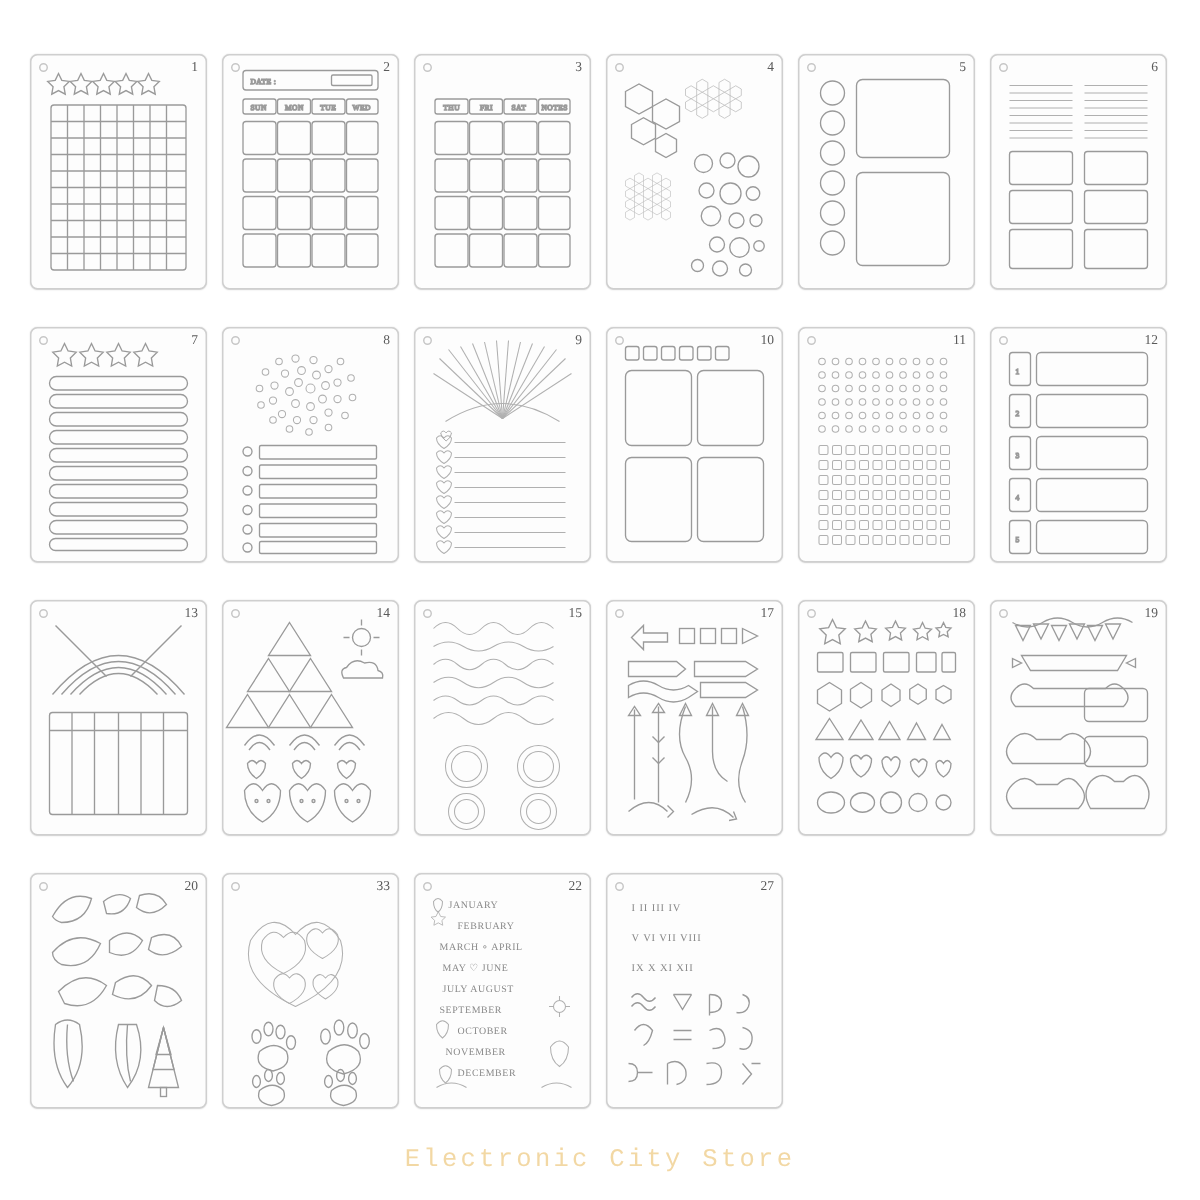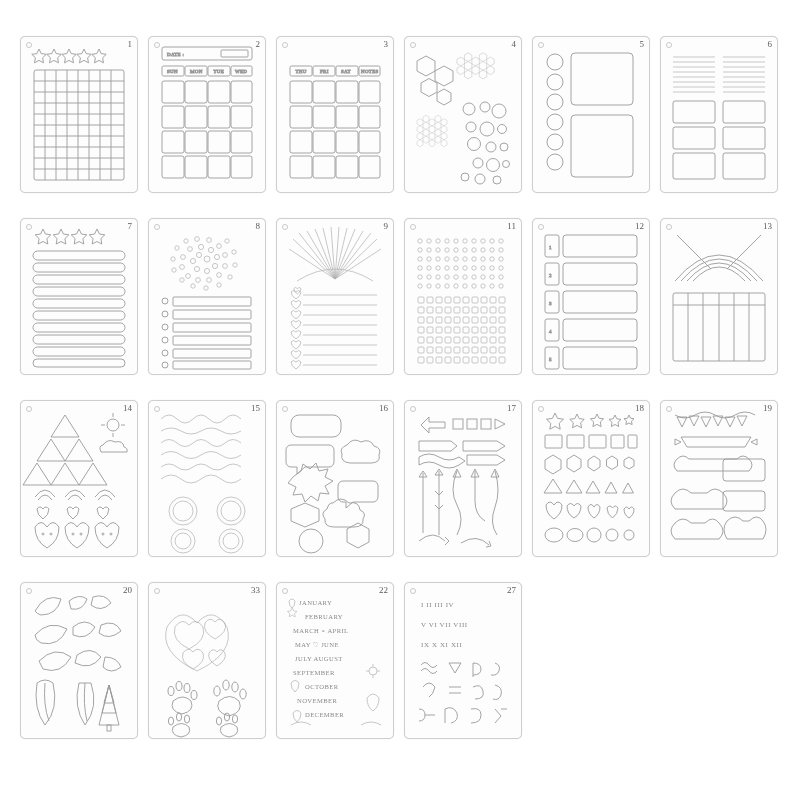--- a/index.html
+++ b/index.html
@@ -459,20 +459,38 @@
             <path d="M14 103 q2.5-3 5 0 q2.5-3 5 0 q0 4-5 7 q-5-3-5-7z"></path>
             <path d="M14 113 q2.5-3 5 0 q2.5-3 5 0 q0 4-5 7 q-5-3-5-7z"></path>
             <path d="M14 123 q2.5-3 5 0 q2.5-3 5 0 q0 4-5 7 q-5-3-5-7z"></path>
             <path d="M14 133 q2.5-3 5 0 q2.5-3 5 0 q0 4-5 7 q-5-3-5-7z"></path>
             <path d="M14 143 q2.5-3 5 0 q2.5-3 5 0 q0 4-5 7 q-5-3-5-7z"></path>
           </g>
         </g>
       </svg>
     </div>
 
+    <div class="stencil">
+      <span class="hole"></span>
+      <span class="num">10</span>
+      <svg class="art" viewBox="0 0 116 155">
+        <g class="s">
+          <rect x="12" y="12" width="9" height="9" rx="1.5"></rect>
+          <rect x="24" y="12" width="9" height="9" rx="1.5"></rect>
+          <rect x="36" y="12" width="9" height="9" rx="1.5"></rect>
+          <rect x="48" y="12" width="9" height="9" rx="1.5"></rect>
+          <rect x="60" y="12" width="9" height="9" rx="1.5"></rect>
+          <rect x="72" y="12" width="9" height="9" rx="1.5"></rect>
+          <rect x="12" y="28" width="44" height="50" rx="4"></rect>
+          <rect x="60" y="28" width="44" height="50" rx="4"></rect>
+          <rect x="12" y="86" width="44" height="56" rx="4"></rect>
+          <rect x="60" y="86" width="44" height="56" rx="4"></rect>
+        </g>
+      </svg>
+    </div>
 
     <div class="stencil">
       <span class="hole"></span>
       <span class="num">11</span>
       <svg class="art" viewBox="0 0 116 155">
         <g class="thin">
           <g>
             <circle cx="15" cy="22" r="2.2"></circle>
               <circle cx="24" cy="22" r="2.2"></circle>
               <circle cx="33" cy="22" r="2.2"></circle>
@@ -711,37 +729,20 @@
           <circle cx="82" cy="110" r="14"></circle>
           <circle cx="82" cy="110" r="10"></circle>
           <circle cx="34" cy="140" r="12"></circle>
           <circle cx="34" cy="140" r="8"></circle>
           <circle cx="82" cy="140" r="12"></circle>
           <circle cx="82" cy="140" r="8"></circle>
         </g>
       </svg>
     </div>
 
-    <div class="stencil">
-      <span class="hole"></span>
-      <span class="num">16</span>
-      <svg class="art" viewBox="0 0 116 155">
-        <g class="s">
-          <rect x="14" y="14" width="50" height="22" rx="8"></rect>
-          <path d="M14 44 h38 a5 5 0 0 1 5 5 v12 a5 5 0 0 1 -5 5 h-24 l-8 7 v-7 h-6 a5 5 0 0 1 -5-5 v-12 a5 5 0 0 1 5-5z"></path>
-          <path d="M70 44 q6-8 14-3 q9-4 13 4 q8 2 5 9 q2 7-7 8 h-22 q-10-1-8-9 q-3-6 5-9z"></path>
-          <path d="M16 76 l8-6 2-7 7 5 6-6 3 8 9-2 -3 8 8 4 -8 5 4 8 -9-1 -2 8 -7-5 -6 6 -3-8 -9 1 3-8 -8-4z"></path>
-          <path d="M66 80 h30 a5 5 0 0 1 5 5 v11 a5 5 0 0 1 -5 5 h-20 l-7 6 v-6 h-3 a5 5 0 0 1 -5-5 v-11 a5 5 0 0 1 5-5z"></path>
-          <path d="M14 108 l14-6 14 6 v12 l-14 6 -14-6z"></path>
-          <path d="M56 102 q8-8 16 0 q10-2 11 7 q7 3 3 9 q1 8-9 8 h-20 q-10 0-9-8 q-5-6 2-10 q2-7 6-6z"></path>
-          <circle cx="34" cy="140" r="12"></circle>
-          <path d="M70 128 l11-6 11 6 v13 l-11 6 -11-6z"></path>
-        </g>
-      </svg>
-    </div>
 
     <div class="stencil">
       <span class="hole"></span>
       <span class="num">17</span>
       <svg class="art" viewBox="0 0 116 155">
         <g class="s">
           <path d="M16 24 l8-8 v5 h16 v6 h-16 v5z"></path>
           <rect x="48" y="18" width="10" height="10"></rect>
           <rect x="62" y="18" width="10" height="10"></rect>
           <rect x="76" y="18" width="10" height="10"></rect>
@@ -947,13 +948,14 @@
           <path d="M40 126 q8-4 12 4 q2 8-6 10 m-6-14 v14"></path>
           <path d="M66 126 q10-2 10 6 q0 8-10 8"></path>
           <path d="M90 126 l6 7 -6 7 m6-14 h6"></path>
         </g>
       </svg>
     </div>
 
 
   </div>
 
+  <div class="watermark">Electronic City Store</div>
 </div>
 
 </body></html>

